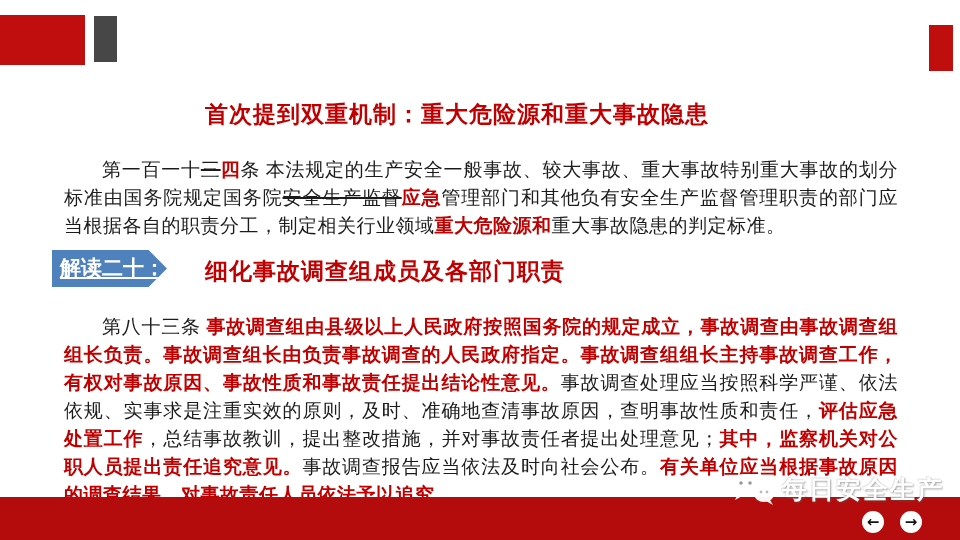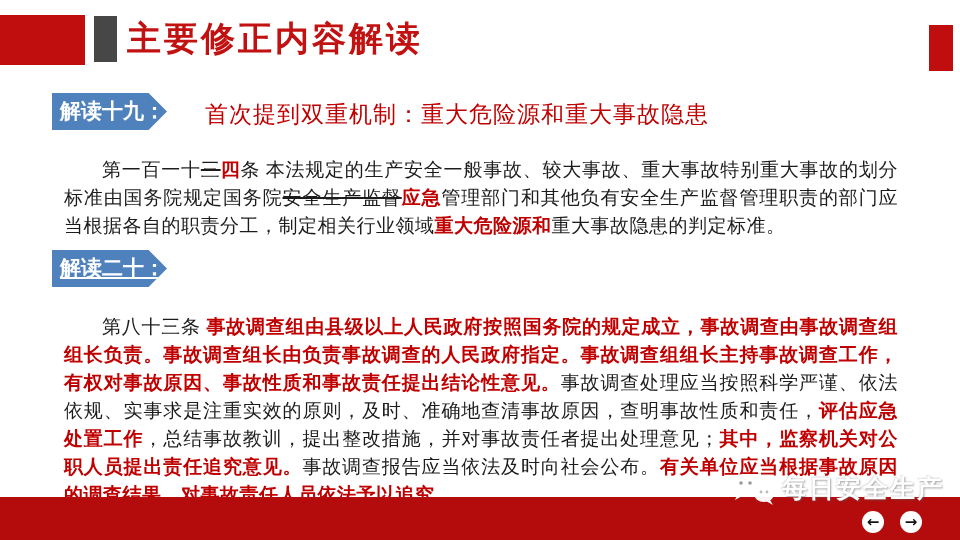--- a/index.html
+++ b/index.html
@@ -21,40 +21,40 @@
   .sec-label{
     position:absolute;left:52px;width:115px;height:37px;background:#4f81bd;
     clip-path:polygon(0 0,84% 0,100% 50%,84% 100%,0 100%);
     color:#ffffff;font-size:21px;font-weight:bold;line-height:37px;
     padding-left:8px;box-sizing:border-box;white-space:nowrap;
   }
   .sec-label.s1{top:93px;}
   .sec-label.s2{top:250px;text-decoration:underline;}
 
   .sec-heading{
-    position:absolute;left:205px;font-size:23px;font-weight:normal;color:#c00000;
+    position:absolute;left:205px;font-size:23px;font-weight:bold;color:#c00000;
     white-space:nowrap;letter-spacing:1px;
   }
   .sec-heading.h1{top:99px;}
   .sec-heading.h2{top:256px;}
 
   .para{
     position:absolute;left:64px;width:834px;font-size:19px;line-height:28px;
     color:#1c1c1c;text-align:justify;text-indent:2em;letter-spacing:0.5px;
   }
   .para.p1{top:156px;}
   .para.p2{top:313px;}
 
   .seg.normal{color:#1c1c1c;}
   .seg.red-bold{color:#c00000;font-weight:bold;}
   .seg.strike{color:#1c1c1c;text-decoration:line-through;text-decoration-thickness:2px;}
 
   
   .brand{
-    position:absolute;left:730px;top:472px;display:flex;gap:6px;
+    position:absolute;left:730px;top:472px;display:flex;align-items:center;gap:6px;
   }
   .brand .wechat{width:46px;height:34px;}
   .brand .brand-text{
     color:#ffffff;font-size:25px;font-weight:bold;letter-spacing:2px;white-space:nowrap;
     text-shadow:1px 1px 2px rgba(90,90,90,0.55), -1px -1px 1px rgba(150,150,150,0.25);
   }
   .nav{position:absolute;left:862px;top:511px;display:flex;gap:16px;}
   .nav-btn{
     width:22px;height:22px;border-radius:50%;background:#ffffff;border:none;
     color:#111;font-size:15px;font-weight:bold;line-height:22px;text-align:center;
@@ -63,27 +63,26 @@
 </style>
 </head>
 <body>
 
 <div class="slide">
 
   <div class="left-red-block"></div>
   <div class="gray-square"></div>
   <div class="right-red-block"></div>
 
-  <div class="page-title">主要修正内容解读</div>
 
-  <div class="sec-label s1">解读十九：</div>
   <div class="sec-heading h1">首次提到双重机制：重大危险源和重大事故隐患</div>
   <div class="para p1"><span class="seg normal">第一百一十</span><span class="seg strike">三</span><span class="seg red-bold">四</span><span class="seg normal">条 本法规定的生产安全一般事故、较大事故、重大事故特别重大事故的划分标准由国务院规定国务院</span><span class="seg strike">安全生产监督</span><span class="seg red-bold">应急</span><span class="seg normal">管理部门和其他负有安全生产监督管理职责的部门应当根据各自的职责分工，制定相关行业领域</span><span class="seg red-bold">重大危险源和</span><span class="seg normal">重大事故隐患的判定标准。</span></div>
 
   <div class="sec-label s2">解读二十：</div>
+  <div class="sec-heading h2">细化事故调查组成员及各部门职责</div>
   <div class="para p2"><span class="seg normal">第八十三条 </span><span class="seg red-bold">事故调查组由县级以上人民政府按照国务院的规定成立，事故调查由事故调查组组长负责。事故调查组长由负责事故调查的人民政府指定。事故调查组组长主持事故调查工作，有权对事故原因、事故性质和事故责任提出结论性意见。</span><span class="seg normal">事故调查处理应当按照科学严谨、依法依规、实事求是注重实效的原则，及时、准确地查清事故原因，查明事故性质和责任，</span><span class="seg red-bold">评估应急处置工作</span><span class="seg normal">，总结事故教训，提出整改措施，并对事故责任者提出处理意见；</span><span class="seg red-bold">其中，监察机关对公职人员提出责任追究意见。</span><span class="seg normal">事故调查报告应当依法及时向社会公布。</span><span class="seg red-bold">有关单位应当根据事故原因的调查结果，对事故责任人员依法予以追究。</span></div>
 
   <div class="bottom-bar"></div>
 
   <div class="brand">
     <svg class="wechat" viewBox="0 0 46 34" xmlns="http://www.w3.org/2000/svg">
       <ellipse cx="16" cy="13" rx="14" ry="11" fill="#ffffff" opacity="0.96"></ellipse>
       <polygon points="8,21 5,28 14,23" fill="#ffffff" opacity="0.96"></polygon>
       <circle cx="11" cy="11" r="1.8" fill="#9a9a9a"></circle>
       <circle cx="20" cy="11" r="1.8" fill="#9a9a9a"></circle>

